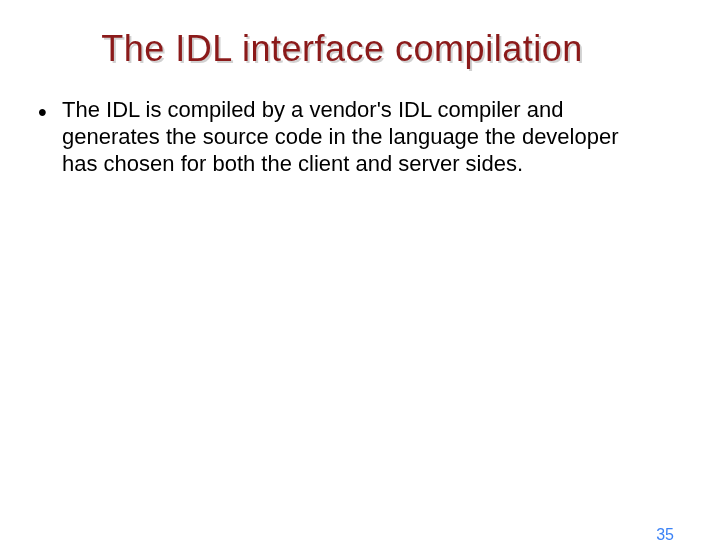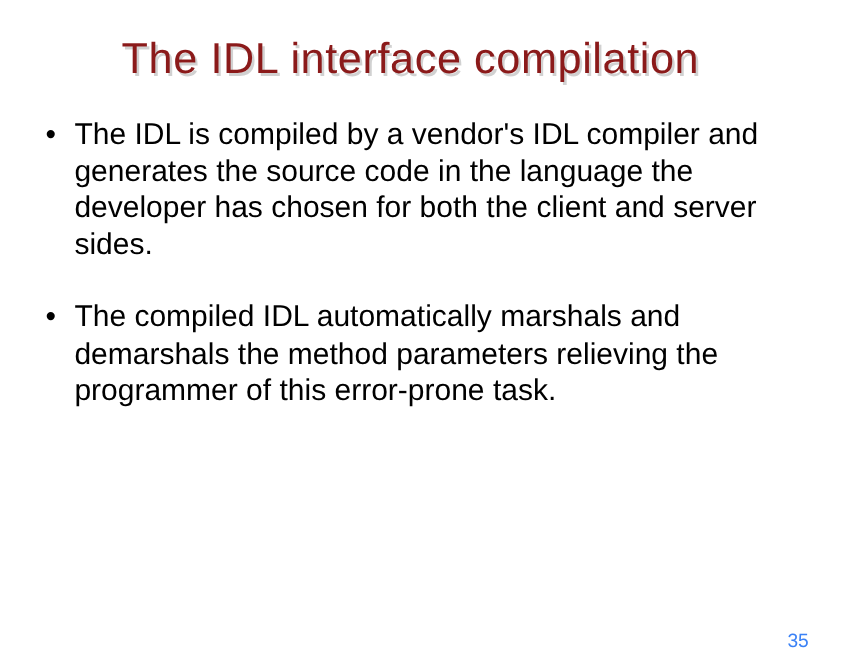--- a/index.html
+++ b/index.html
@@ -30,21 +30,21 @@
     font-weight: normal;
     letter-spacing: 0.5px;
   }
   ul.bullets {
     list-style: none;
     margin: 0;
     padding: 0;
   }
   ul.bullets > li {
     position: relative;
-    font-size: 25px;
+    font-size: 22px;
     line-height: 1.22;
     color: #000;
     padding-left: 28px;
     margin-bottom: 30px;
     font-weight: normal;
   }
   ul.bullets > li::before {
     content: "•";
     position: absolute;
     left: 4px;
@@ -61,16 +61,15 @@
     font-family: "Comic Sans MS", "Comic Sans", cursive, sans-serif;
   }
 </style>
 </head>
 <body>
 
 <div class="slide">
   <h1 class="title">The IDL interface compilation</h1>
   <ul class="bullets">
     <li>The IDL is compiled by a vendor's IDL compiler and generates the source code in the language the developer has chosen for both the client and server sides.</li>
-    <li>The compiled IDL automatically marshals and demarshals the method parameters relieving the programmer of this error-prone task.</li>
   </ul>
   <div class="page-num">35</div>
 </div>
 
 </body></html>

